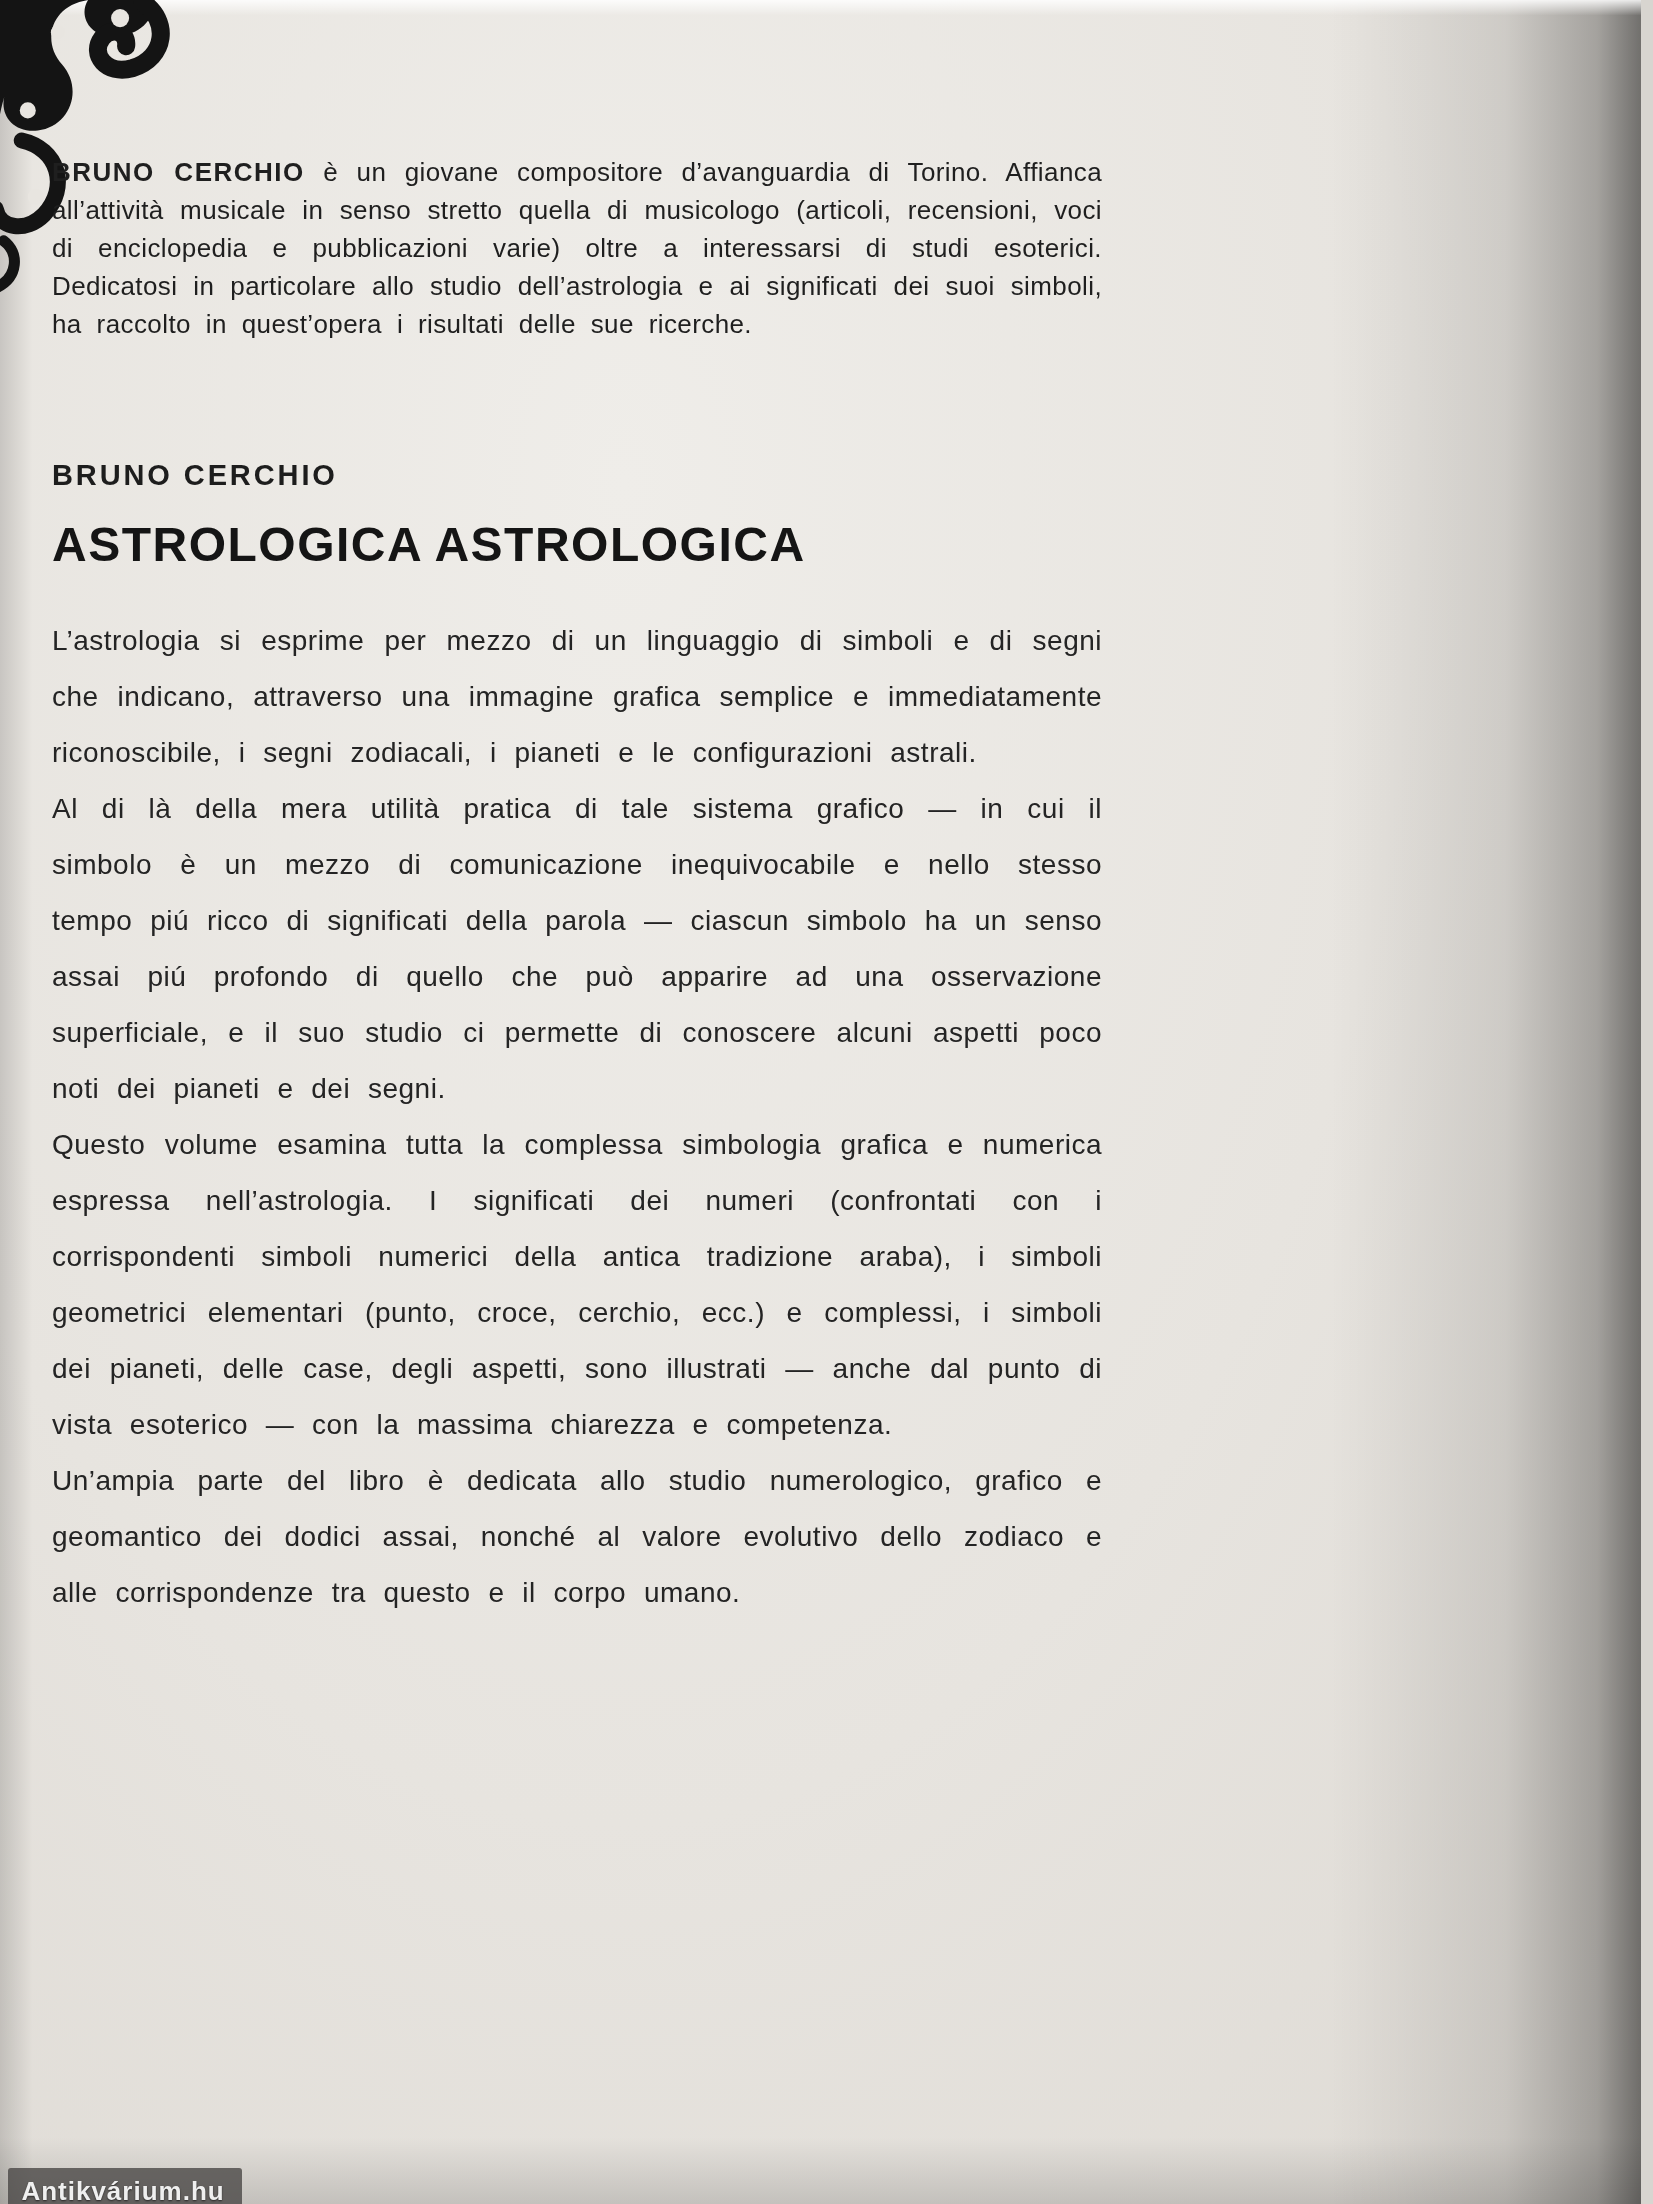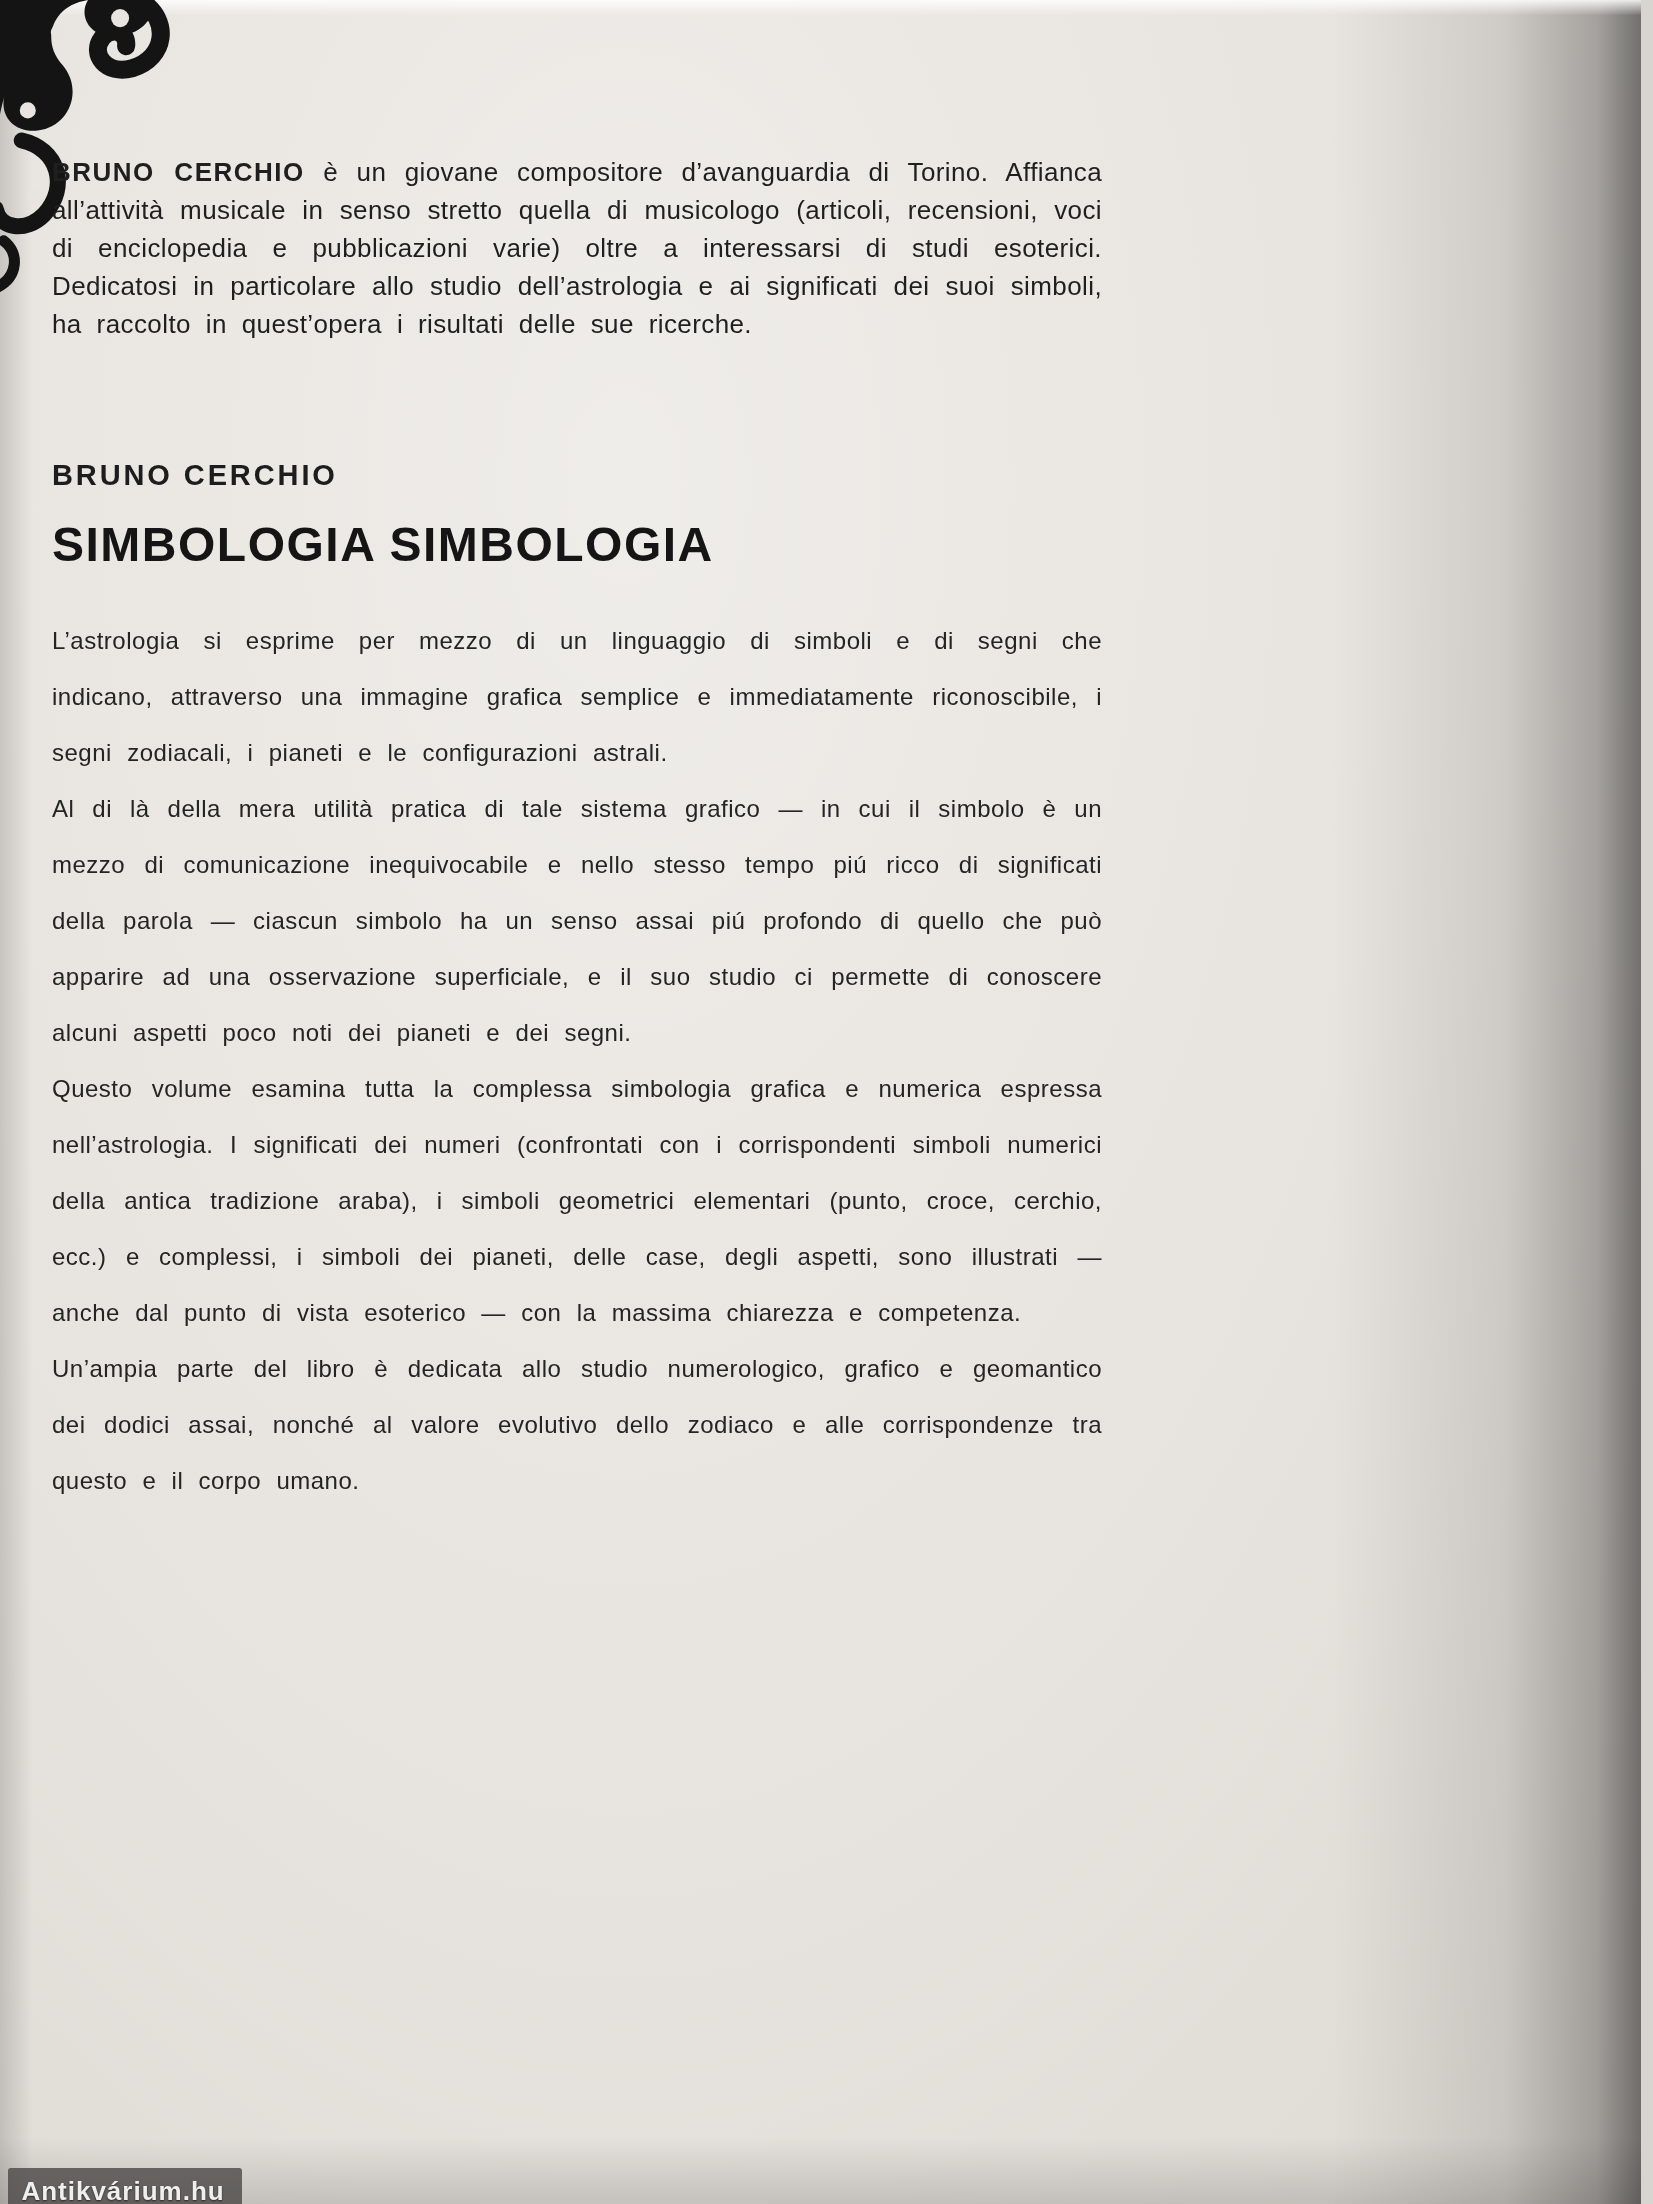--- a/index.html
+++ b/index.html
@@ -33,21 +33,21 @@
   .author{
     margin-top:116px;
     font-size:29px;font-weight:bold;letter-spacing:2.9px;color:#1d1d1d;
   }
   .title{
     margin-top:25px;
     font-size:48px;font-weight:bold;letter-spacing:1.5px;color:#151515;
   }
   .bodytext{margin-top:41px;}
   .bodytext p{
-    margin:0;font-size:24px;line-height:56px;text-align:justify;
+    margin:0;font-size:28px;line-height:56px;text-align:justify;
     letter-spacing:0.5px;word-spacing:0.34em;color:#242424;
   }
   .watermark{
     position:absolute;left:7.8px;bottom:-15.5px;
     background:rgba(70,68,66,0.78);
     color:#efefef;font-size:26px;font-weight:bold;letter-spacing:1px;
     padding:7.8px 17.5px 13.6px 13.6px;border-radius:2.9px;
     text-shadow:0 1px 1.9px rgba(0,0,0,0.6);
   }
 </style>
@@ -73,21 +73,21 @@
       <circle cx="44" cy="208" r="8"></circle>
     </g>
   </svg>
 
   <div class="content">
 
     <p class="bio"><b>BRUNO CERCHIO</b> <span>è un giovane compositore d’avanguardia di Torino. Affianca all’attività musicale in senso stretto quella di musicologo (articoli, recensioni, voci di enciclopedia e pubblicazioni varie) oltre a interessarsi di studi esoterici. Dedicatosi in particolare allo studio dell’astrologia e ai significati dei suoi simboli, ha raccolto in quest’opera i risultati delle sue ricerche.</span></p>
 
     <div class="author">BRUNO CERCHIO</div>
 
-    <div class="title">SIMBOLOGIA SIMBOLOGIA</div>
+    <div class="title">ASTROLOGICA ASTROLOGICA</div>
 
     <div class="bodytext">
       <p>L’astrologia si esprime per mezzo di un linguaggio di simboli e di segni che indicano, attraverso una immagine grafica semplice e immediatamente riconoscibile, i segni zodiacali, i pianeti e le configurazioni astrali.</p>
       <p>Al di là della mera utilità pratica di tale sistema grafico — in cui il simbolo è un mezzo di comunicazione inequivocabile e nello stesso tempo piú ricco di significati della parola — ciascun simbolo ha un senso assai piú profondo di quello che può apparire ad una osservazione superficiale, e il suo studio ci permette di conoscere alcuni aspetti poco noti dei pianeti e dei segni.</p>
       <p>Questo volume esamina tutta la complessa simbologia grafica e numerica espressa nell’astrologia. I significati dei numeri (confrontati con i corrispondenti simboli numerici della antica tradizione araba), i simboli geometrici elementari (punto, croce, cerchio, ecc.) e complessi, i simboli dei pianeti, delle case, degli aspetti, sono illustrati — anche dal punto di vista esoterico — con la massima chiarezza e competenza.</p>
       <p>Un’ampia parte del libro è dedicata allo studio numerologico, grafico e geomantico dei dodici assai, nonché al valore evolutivo dello zodiaco e alle corrispondenze tra questo e il corpo umano.</p>
     </div>
 
   </div>
 

